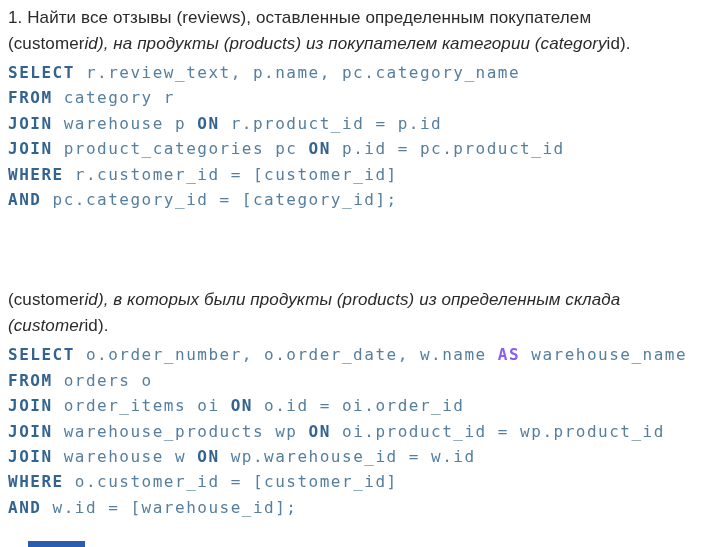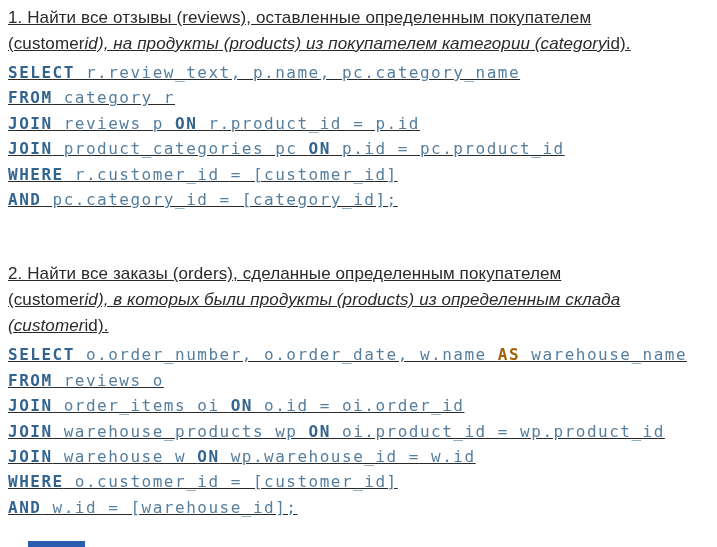--- a/index.html
+++ b/index.html
@@ -51,34 +51,34 @@
     left: 28px;
     top: 541px;
     width: 57px;
     height: 6px;
     background: #2a5db0;
   }
 </style>
 </head>
 <body>
 
-<div class="doc" id="doc" style="color: rgb(42, 42, 42); text-decoration: underline;">
+<div class="doc" id="doc" style="color: rgb(42, 42, 42);">
     <section class="task-section">
       <p class="task-title"><span class="seg-normal">1. Найти все отзывы (reviews), оставленные определенным покупателем</span><br><span class="seg-normal">(customer</span><span class="seg-italic">id), на продукты (products) из покупателем категории (category</span><span class="seg-normal">id).</span></p>
       <pre class="sql-block" style="color: rgb(86, 126, 158);"><span class="kw" style="color: rgb(51, 99, 143);">SELECT</span><span class="plain"> r.review_text, p.name, pc.category_name</span>
 <span class="kw" style="color: rgb(51, 99, 143);">FROM</span><span class="plain"> category r</span>
-<span class="kw" style="color: rgb(51, 99, 143);">JOIN</span><span class="plain"> reviews p </span><span class="kw" style="color: rgb(51, 99, 143);">ON</span><span class="plain"> r.product_id = p.id</span>
+<span class="kw" style="color: rgb(51, 99, 143);">JOIN</span><span class="plain"> warehouse p </span><span class="kw" style="color: rgb(51, 99, 143);">ON</span><span class="plain"> r.product_id = p.id</span>
 <span class="kw" style="color: rgb(51, 99, 143);">JOIN</span><span class="plain"> product_categories pc </span><span class="kw" style="color: rgb(51, 99, 143);">ON</span><span class="plain"> p.id = pc.product_id</span>
 <span class="kw" style="color: rgb(51, 99, 143);">WHERE</span><span class="plain"> r.customer_id = [customer_id]</span>
 <span class="kw" style="color: rgb(51, 99, 143);">AND</span><span class="plain"> pc.category_id = [category_id];</span></pre>
     </section>
     <section class="task-section">
-      <p class="task-title"><span class="seg-normal">2. Найти все заказы (orders), сделанные определенным покупателем</span><br><span class="seg-normal">(customer</span><span class="seg-italic">id), в которых были продукты (products) из определенным склада</span><br><span class="seg-italic">(customer</span><span class="seg-normal">id).</span></p>
-      <pre class="sql-block" style="color: rgb(86, 126, 158);"><span class="kw" style="color: rgb(51, 99, 143);">SELECT</span><span class="plain"> o.order_number, o.order_date, w.name </span><span class="kw" style="color: #a16207;">AS</span><span class="plain"> warehouse_name</span>
-<span class="kw" style="color: rgb(51, 99, 143);">FROM</span><span class="plain"> reviews o</span>
+      <p class="task-title"><br><span class="seg-normal">(customer</span><span class="seg-italic">id), в которых были продукты (products) из определенным склада</span><br><span class="seg-italic">(customer</span><span class="seg-normal">id).</span></p>
+      <pre class="sql-block" style="color: rgb(86, 126, 158);"><span class="kw" style="color: rgb(51, 99, 143);">SELECT</span><span class="plain"> o.order_number, o.order_date, w.name </span><span class="kw" style="color: #8b5cf6;">AS</span><span class="plain"> warehouse_name</span>
+<span class="kw" style="color: rgb(51, 99, 143);">FROM</span><span class="plain"> orders o</span>
 <span class="kw" style="color: rgb(51, 99, 143);">JOIN</span><span class="plain"> order_items oi </span><span class="kw" style="color: rgb(51, 99, 143);">ON</span><span class="plain"> o.id = oi.order_id</span>
 <span class="kw" style="color: rgb(51, 99, 143);">JOIN</span><span class="plain"> warehouse_products wp </span><span class="kw" style="color: rgb(51, 99, 143);">ON</span><span class="plain"> oi.product_id = wp.product_id</span>
 <span class="kw" style="color: rgb(51, 99, 143);">JOIN</span><span class="plain"> warehouse w </span><span class="kw" style="color: rgb(51, 99, 143);">ON</span><span class="plain"> wp.warehouse_id = w.id</span>
 <span class="kw" style="color: rgb(51, 99, 143);">WHERE</span><span class="plain"> o.customer_id = [customer_id]</span>
 <span class="kw" style="color: rgb(51, 99, 143);">AND</span><span class="plain"> w.id = [warehouse_id];</span></pre>
     </section>
   </div>
 <div class="bottom-artifact" style="background: rgb(42, 93, 176);"></div>
 
 </body></html>

